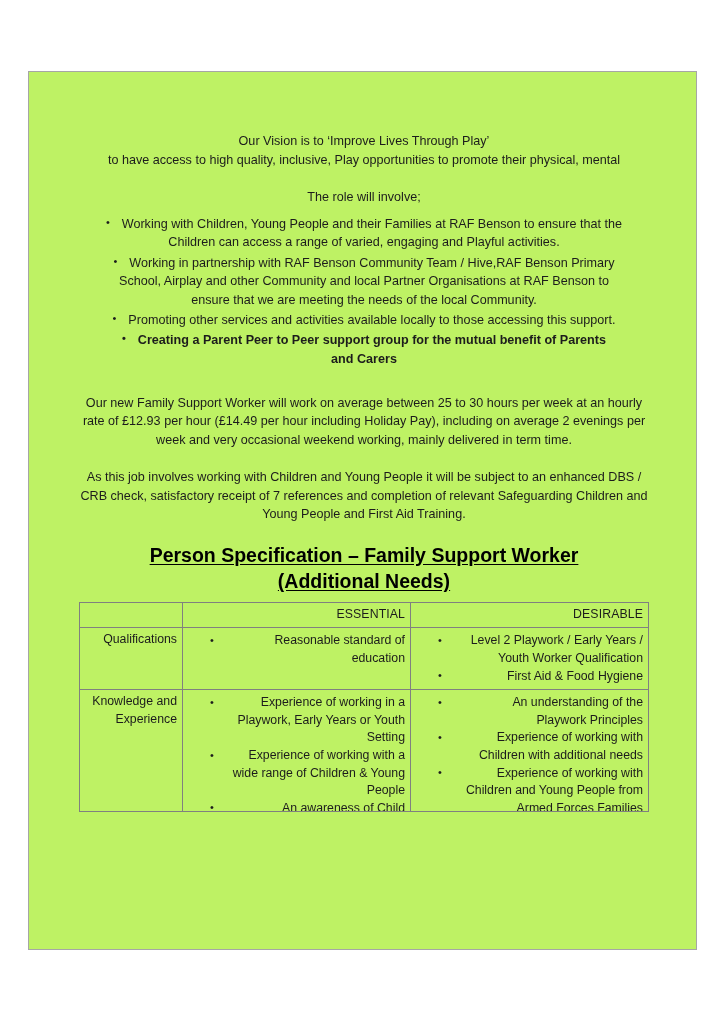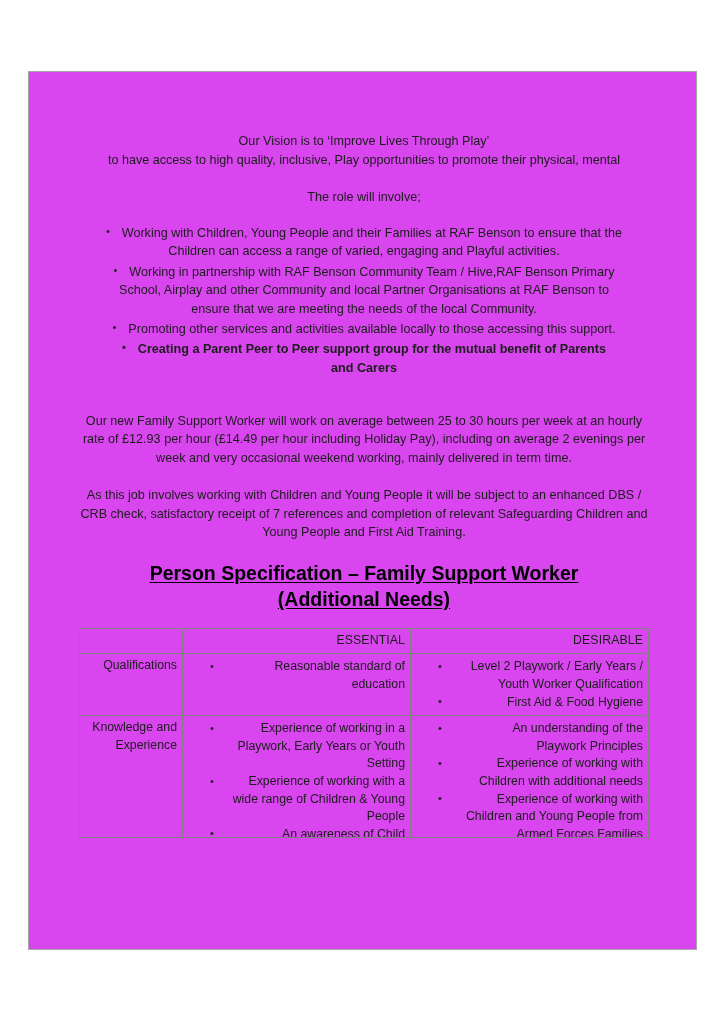--- a/index.html
+++ b/index.html
@@ -18,21 +18,21 @@
 
   
   #page-sheet {
     position: absolute;
     left: 28px;
     top: 71px;
     width: 669px;
     height: 879px;
     border: 1px solid #a6a6a6;
     box-sizing: border-box;
-    background: #d946ef;
+    background: #bef264;
   }
 
   #page-inner {
     position: absolute;
     left: 50px;
     top: 60px;
     width: 570px;
   }
 
   
@@ -43,21 +43,21 @@
     margin: 0;
     color: #1c1c1c;
   }
   .spacer-line {
     height: 18.6px;
   }
 
   
   ul.centered-list {
     list-style: none;
-    margin: 16px;
+    margin: 7px;
     padding: 0;
   }
   ul.centered-list > li {
     text-align: center;
     font-size: 12.6px;
     line-height: 18.6px;
     position: relative;
     margin: 0 auto;
     color: #1c1c1c;
   }
@@ -73,21 +73,21 @@
   .li-w5 { max-width: 505px; font-weight: bold; }
 
   
   .section-heading {
     text-align: center;
     font-size: 19.5px;
     line-height: 26px;
     font-weight: bold;
     text-decoration: underline;
     text-underline-offset: 2px;
-    margin: 18px auto 16px auto;
+    margin: 18px auto 8px auto;
     width: 530px;
     color: #000;
   }
 
   
   table.spec-table {
     border-collapse: collapse;
     margin-top: 22px;
     margin-left: 0px;
     width: 569px;

